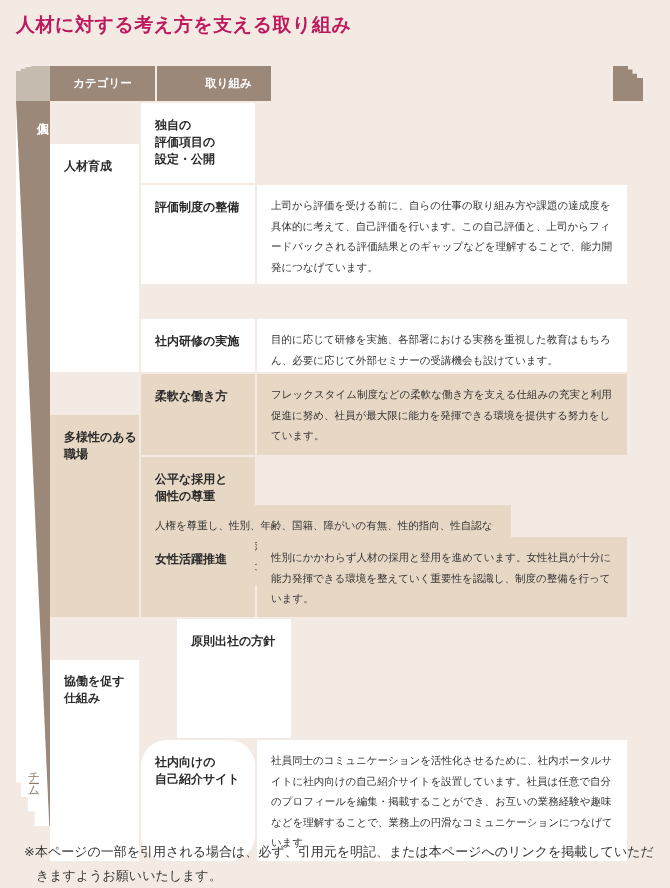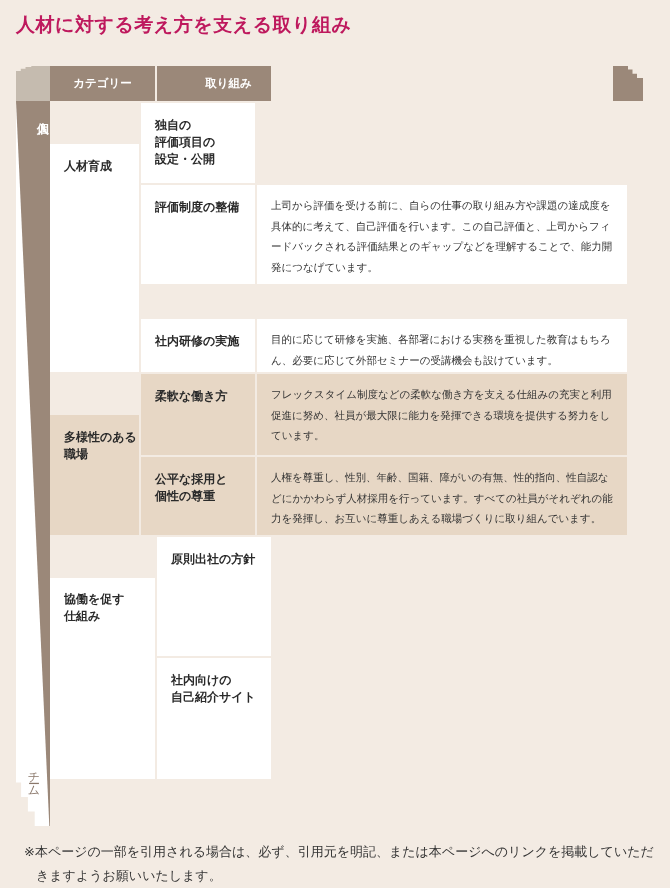--- a/index.html
+++ b/index.html
@@ -91,37 +91,42 @@
     </div>
 
     <div class="group beige">
       <div class="cat" style="white-space:pre-line;">多様性のある
 職場</div>
       <div class="rows">
         <div class="row" style="height:81px;">
           <div class="act">柔軟な働き方</div>
           <div class="det">フレックスタイム制度などの柔軟な働き方を支える仕組みの充実と利用促進に努め、社員が最大限に能力を発揮できる環境を提供する努力をしています。</div>
         </div>
-        <div class="row" style="height:78px;">
+        <div class="row" style="height:78px;flex-direction:column;">
           <div class="act" style="white-space:pre-line;">公平な採用と
 個性の尊重</div>
           <div class="det">人権を尊重し、性別、年齢、国籍、障がいの有無、性的指向、性自認などにかかわらず人材採用を行っています。すべての社員がそれぞれの能力を発揮し、お互いに尊重しあえる職場づくりに取り組んでいます。</div>
+        </div>
+        <div class="row" style="height:80px;">
+          <div class="act">女性活躍推進</div>
+          <div class="det">性別にかかわらず人材の採用と登用を進めています。女性社員が十分に能力発揮できる環境を整えていく重要性を認識し、制度の整備を行っています。</div>
         </div>
       </div>
     </div>
 
     <div class="group white">
       <div class="cat" style="white-space:pre-line;font-family:Liberation Mono, monospace;">協働を促す
 仕組み</div>
       <div class="rows">
-        <div class="row" style="height:119px;">
+        <div class="row" style="height:119px;padding-left:36px;">
           <div class="act">原則出社の方針</div>
         </div>
         <div class="row" style="height:121px;">
-          <div class="act" style="white-space:pre-line;">社内向けの
+          <div class="act" style="white-space:pre-line;border-radius:26px;">社内向けの
 自己紹介サイト</div>
+          <div class="det">社員同士のコミュニケーションを活性化させるために、社内ポータルサイトに社内向けの自己紹介サイトを設置しています。社員は任意で自分のプロフィールを編集・掲載することができ、お互いの業務経験や趣味などを理解することで、業務上の円滑なコミュニケーションにつなげています。</div>
         </div>
       </div>
     </div>
   </div>
 </div>
 
 <p class="footnote">※本ページの一部を引用される場合は、必ず、引用元を明記、または本ページへのリンクを掲載していただきますようお願いいたします。</p>
 
 </body></html>

